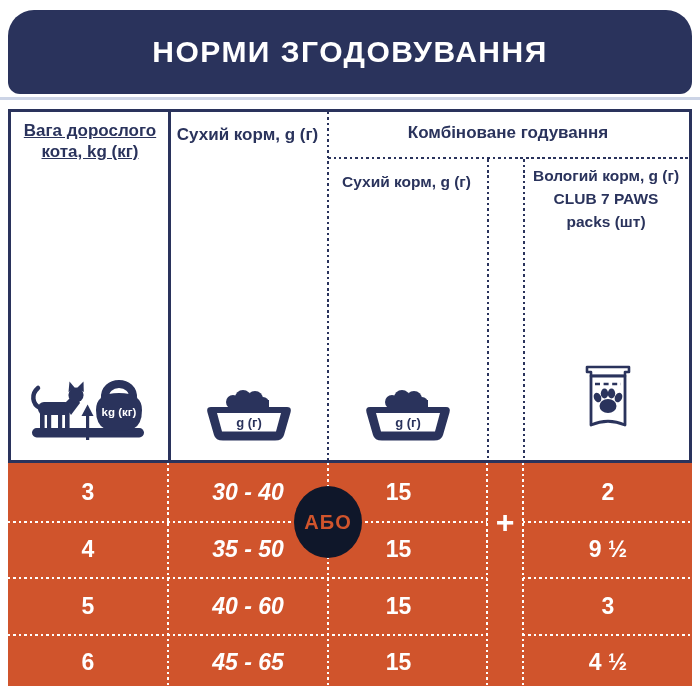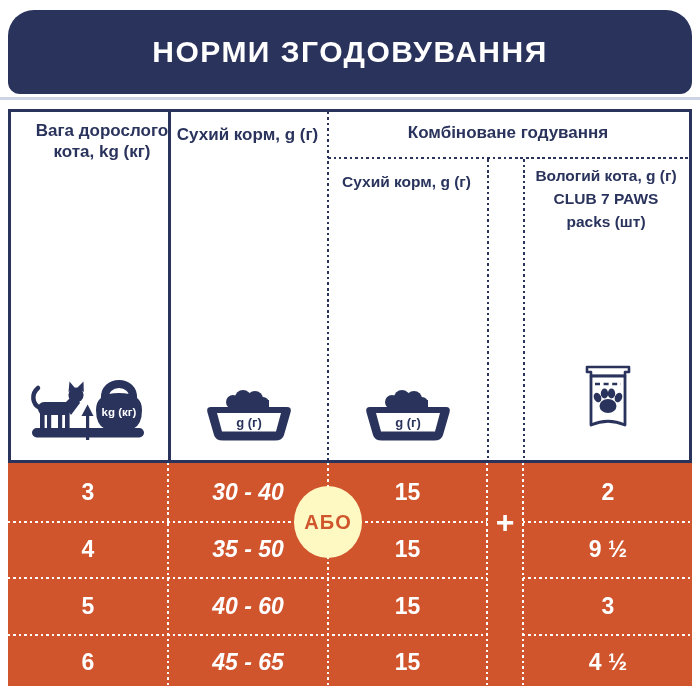--- a/index.html
+++ b/index.html
@@ -28,37 +28,37 @@
   }
   .table-head > *{position:absolute;}
   .vsolid{width:3px;background:var(--navy);}
   .vdn{width:2px;background-image:repeating-linear-gradient(to bottom,var(--navy) 0 2.5px,transparent 2.5px 5.5px);}
   .hdn{height:2px;background-image:repeating-linear-gradient(to right,var(--navy) 0 2.5px,transparent 2.5px 5.5px);}
   .vdw{width:2px;background-image:repeating-linear-gradient(to bottom,#fff 0 2.5px,transparent 2.5px 5.5px);}
   .hdw{height:2px;background-image:repeating-linear-gradient(to right,#fff 0 2.5px,transparent 2.5px 5.5px);}
 
   .hd{font-size:17px;line-height:21px;text-align:center;}
   .hd-sub{font-size:15.5px;line-height:23px;text-align:center;}
-  .h-col1{left:16px;top:8px;width:150px;}
+  .h-col1{left:4px;top:8px;width:150px;text-decoration:underline;}
   .h-col2{left:157px;top:12px;width:159px;}
   .h-comb{left:316px;top:10px;width:362px;}
   .h-comb-dry{left:316px;top:58px;width:159px;}
   .h-comb-wet{left:512px;top:52px;width:166px;}
 
   
   .orange{
     position:absolute;left:8px;top:463px;width:684px;height:223px;
     background:var(--orange);
   }
   .orange > *{position:absolute;}
   .val{height:32px;line-height:32px;text-align:center;color:#fff;font-size:23px;}
-  .c0{left:0;width:160px;} .c1{left:161px;width:158px;font-style:italic;} .c2{left:321px;width:157px;} .c3{left:516px;width:168px;}
+  .c0{left:0;width:160px;} .c1{left:161px;width:158px;font-style:italic;} .c2{left:312px;width:157px;} .c3{left:516px;width:168px;}
   .r0{top:13px;} .r1{top:70px;} .r2{top:127px;} .r3{top:183px;}
   .or-circle{
-    left:286px;top:23px;width:68px;height:72px;background:#fef9c3;border-radius:50%;
+    left:286px;top:23px;width:68px;height:72px;background:#0f172a;border-radius:50%;
     display:flex;align-items:center;justify-content:center;z-index:5;
   }
   .or-circle span{color:var(--orange);font-size:20px;letter-spacing:1px;}
   .plus{left:479px;top:39px;width:36px;height:40px;line-height:40px;text-align:center;color:#fff;font-size:32px;}
   svg{display:block;}
   svg text{font-family:"Liberation Sans","DejaVu Sans",sans-serif;font-weight:bold;}
 </style>
 </head>
 <body>
 
@@ -75,21 +75,21 @@
     <div class="vdn" style="left:316px;top:0;height:348px;"></div>
     <div class="hdn" style="left:317px;top:45px;width:361px;"></div>
     <div class="vdn" style="left:476px;top:47px;height:301px;"></div>
     <div class="vdn" style="left:512px;top:47px;height:301px;"></div>
 
     <div class="hd h-col1">Вага дорослого кота, kg (кг)</div>
     <div class="hd h-col2">Сухий корм, g (г)</div>
     <div class="hd h-comb">Комбіноване годування</div>
     <div class="hd-sub h-comb-dry">Сухий корм, g (г)</div>
     <div class="hd-sub h-comb-wet">
-      <div>Вологий кота, g (г)</div>
+      <div>Вологий корм, g (г)</div>
       <div>CLUB 7 PAWS</div>
       <div>packs (шт)</div>
     </div>
 
     <svg style="left:19px;top:256px;" width="118" height="74" viewBox="0 0 118 74">
       <g fill="#2a335c">
 
         <rect x="2" y="60" width="112" height="9.5" rx="4.7"></rect>
 
         <path d="M10,40 C2,36 1,26 8,20" fill="none" stroke="#2a335c" stroke-width="4.5" stroke-linecap="round"></path>

